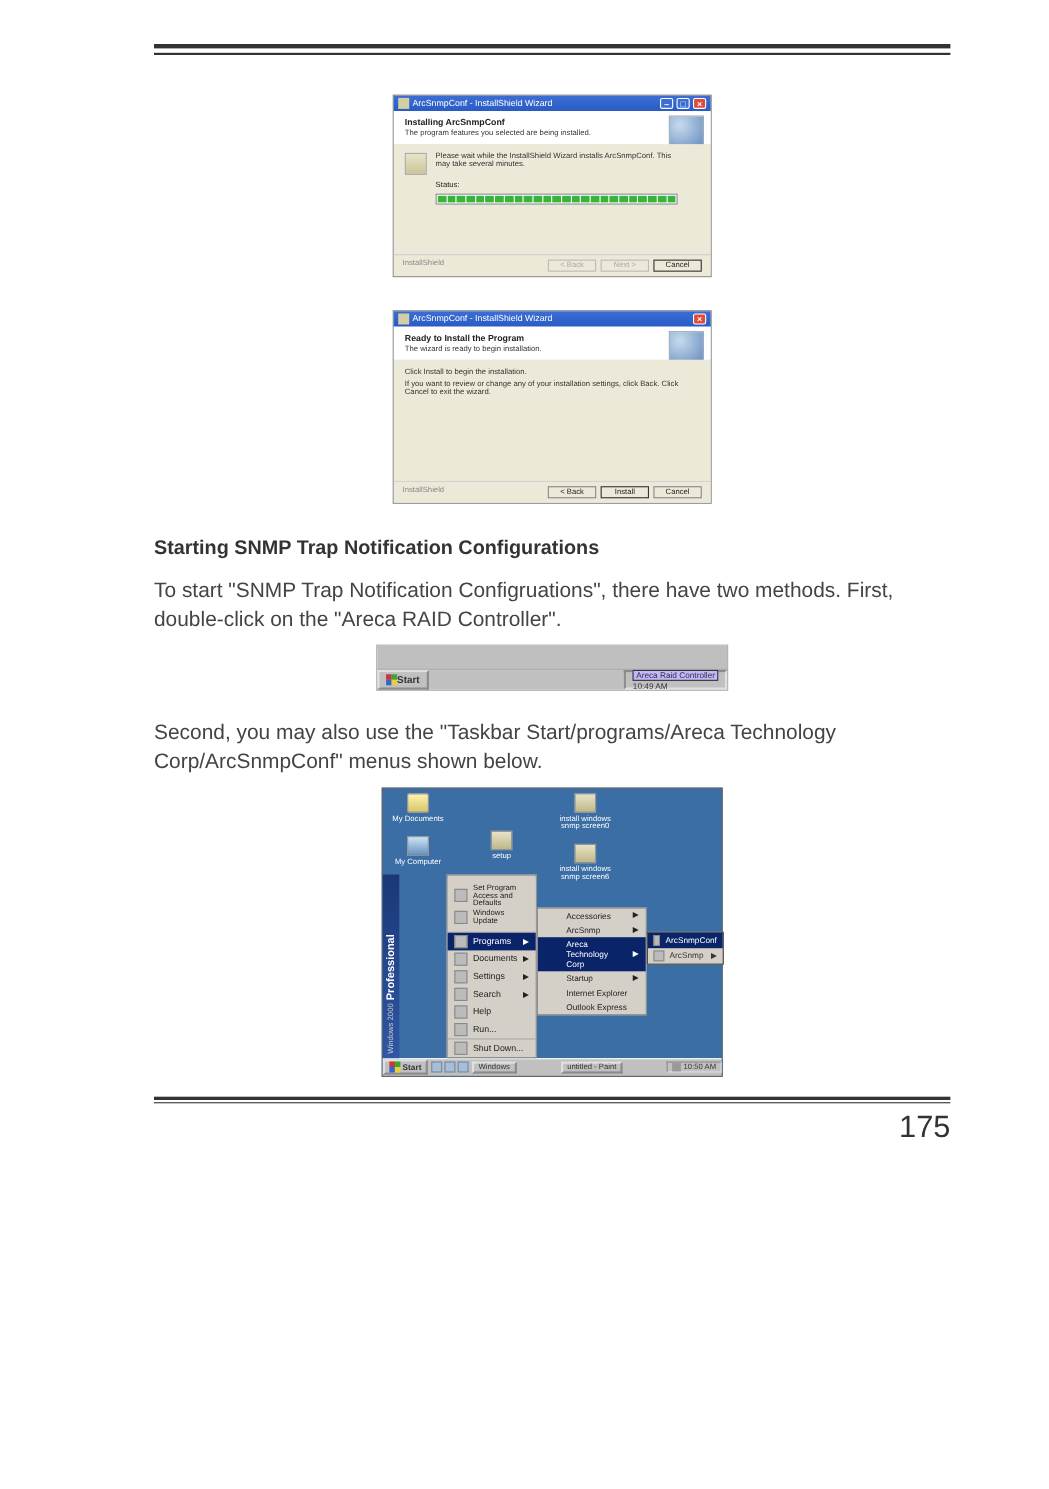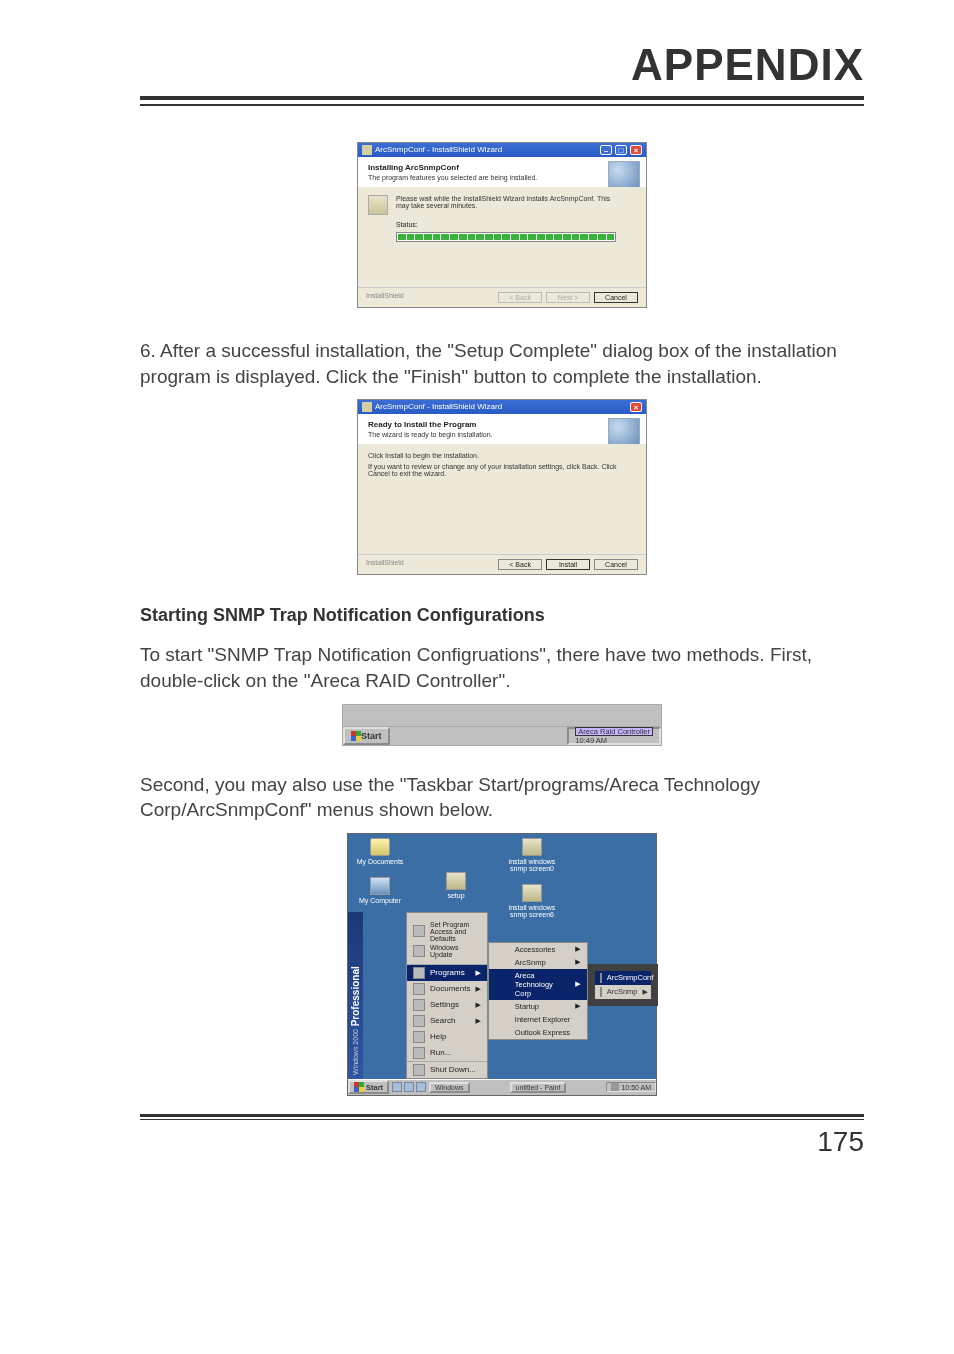--- a/index.html
+++ b/index.html
@@ -270,21 +270,21 @@
     border: 1px solid #888;
     align-self: flex-start;
     margin-top: 30px;
     width: 108px;
   }
   .submenu .mi { display: flex; align-items: center; gap: 20px; padding: 2px 6px; font-size: 7.5px; color: #222;}
   .submenu .mi.sel { background: #0a246a; color: #fff; }
   .submenu .mi .arrow { margin-left: auto; font-size: 7px; }
   .submenu2 {
     background: #d4d0c8;
-    border: 7px solid #404040;
+    border: 1px solid #404040;
     align-self: flex-start;
     margin-top: 52px;
     width: 70px;
   }
   .submenu2 .mi { display: flex; align-items: center; gap: 5px; padding: 2px 5px; font-size: 7.5px; }
   .submenu2 .mi.sel { background: #0a246a; color: #fff; }
   .submenu2 .mi .arrow { margin-left: auto; font-size: 7px; }
   .startmenu .taskbar {
     height: 16px;
     background: #c0c0c0;
@@ -331,21 +331,20 @@
   }
   .winflag span:nth-child(1){background:#c33;}
   .winflag span:nth-child(2){background:#3a3;}
   .winflag span:nth-child(3){background:#36c;}
   .winflag span:nth-child(4){background:#ec3;}
 </style>
 </head>
 <body>
 
 <div class="page">
-  <div class="title">APPENDIX</div>
   <hr class="titlebar-hr">
   <hr class="titlebar-hr-thin">
 
   <div class="dialog">
     <div class="titlebar">
       <span class="icon-sm"></span>
       <span>ArcSnmpConf - InstallShield Wizard</span>
       <span class="spacer"></span>
       <span class="winbtn">–</span>
       <span class="winbtn">□</span>
@@ -389,21 +388,20 @@
       </div>
     </div>
     <div class="footer">
       <span class="brand">InstallShield</span>
       <span class="btn disabled">&lt; Back</span>
       <span class="btn disabled">Next &gt;</span>
       <span class="btn focus">Cancel</span>
     </div>
   </div>
 
-  <p class="para">6. After a successful installation, the "Setup Complete" dialog box of the installation program is displayed. Click the "Finish" button to complete the installation.</p>
 
   <div class="dialog">
     <div class="titlebar">
       <span class="icon-sm"></span>
       <span>ArcSnmpConf - InstallShield Wizard</span>
       <span class="spacer"></span>
       <span class="winbtn close">×</span>
     </div>
     <div class="head">
       <div class="head-title">Ready to Install the Program</div>

